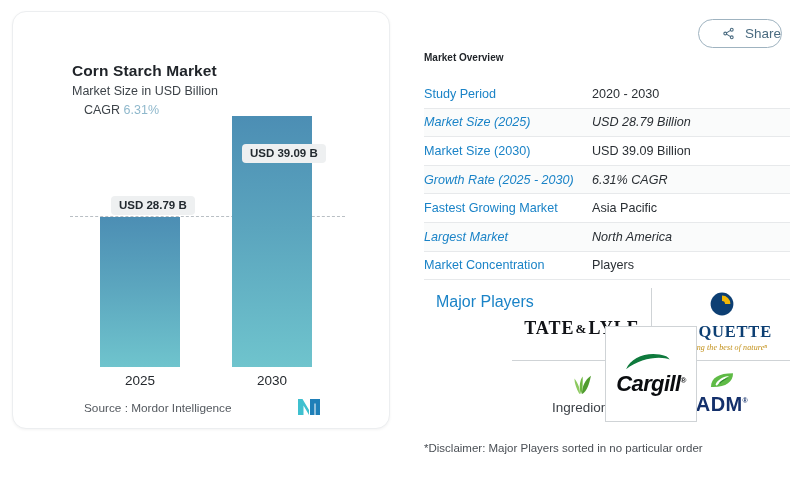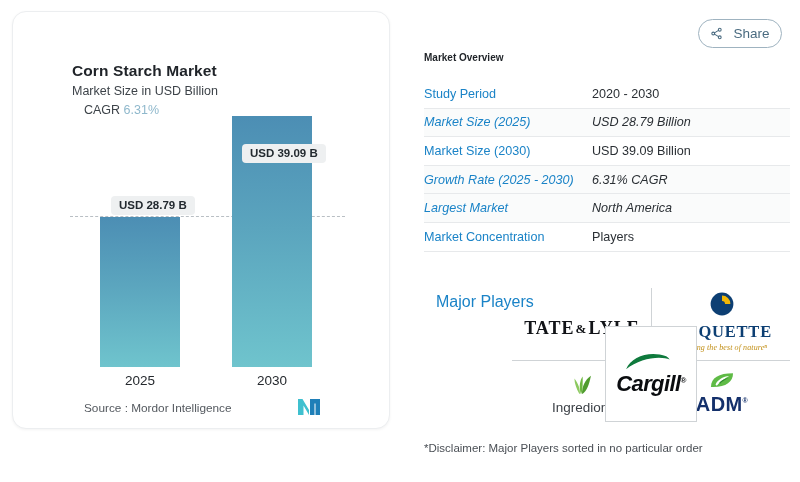--- a/index.html
+++ b/index.html
@@ -10,21 +10,21 @@
     overflow: hidden;
   }
   #root { position: relative; width: 800px; height: 482px; background: #fff; }
 
   
   .share-btn {
     position: absolute; left: 698px; top: 19px;
     width: 84px; height: 29px;
     border: 1px solid #9fb3c0; border-radius: 15px;
     background: #fff;
-    display: flex; align-items: center; justify-content: center; gap: 10px;
+    display: flex; align-items: center; justify-content: flex-end; gap: 10px;
     color: #4a6b80; font-size: 13px; cursor: pointer;
   }
   .share-btn svg { display: block; }
   .share-label { color: #4a6b80; font-size: 13.5px; }
 
   
   .chart-card {
     position: absolute; left: 12px; top: 11px;
     width: 378px; height: 418px;
     background: #ffffff;
@@ -237,20 +237,24 @@
         <div class="tval">USD 28.79 Billion</div>
       </div>
       <div class="trow">
         <div class="tkey">Market Size (2030)</div>
         <div class="tval">USD 39.09 Billion</div>
       </div>
       <div class="trow alt">
         <div class="tkey">Growth Rate (2025 - 2030)</div>
         <div class="tval">6.31% CAGR</div>
       </div>
+      <div class="trow">
+        <div class="tkey">Fastest Growing Market</div>
+        <div class="tval">Asia Pacific</div>
+      </div>
       <div class="trow alt">
         <div class="tkey">Largest Market</div>
         <div class="tval">North America</div>
       </div>
       <div class="trow">
         <div class="tkey">Market Concentration</div>
         <div class="tval">Players</div>
       </div>
     </div>
 

